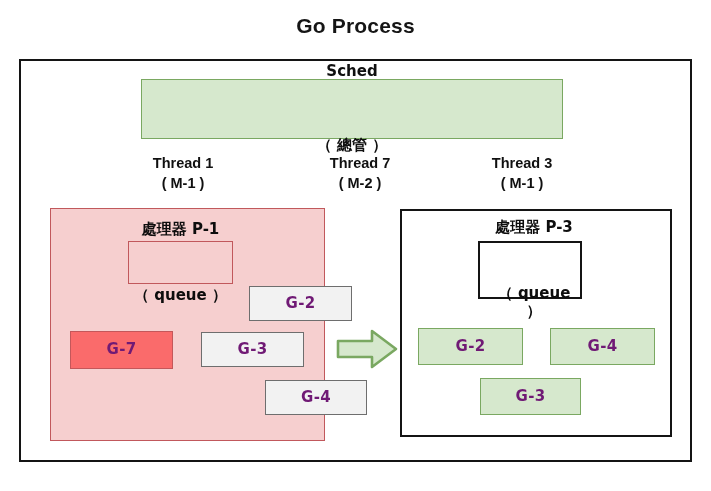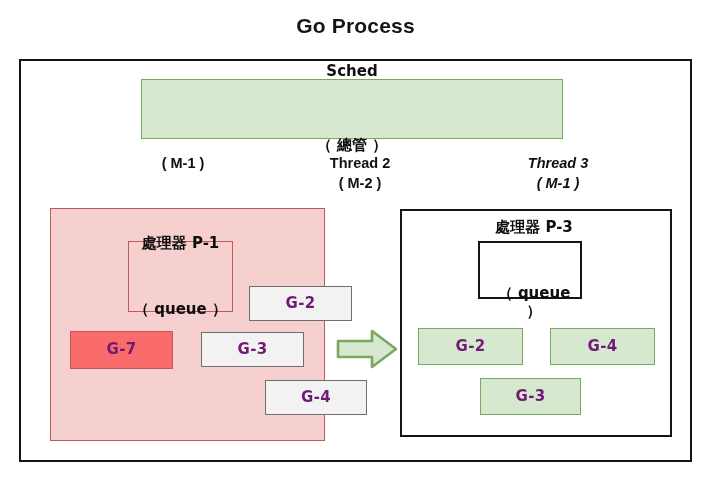--- a/index.html
+++ b/index.html
@@ -143,34 +143,35 @@
   <div class="title">Go Process</div>
 
   <div class="box frame-outer" style="left:19px; top:59px; width:673px; height:403px;"></div>
 
   <div class="box sched" style="left:141px; top:79px; width:422px; height:60px;">
     <span class="l1">Sched</span>
     <span class="l2">（ 總管 ）</span>
   </div>
 
   <div class="thread-cap" style="left:113px; top:154px; width:140px;">
+    <span>Thread 1</span>
     <span>( M-1 )</span>
   </div>
   <div class="thread-cap" style="left:290px; top:154px; width:140px;">
-    <span>Thread 2</span>
+    <span>Thread 7</span>
     <span>( M-2 )</span>
   </div>
-  <div class="thread-cap" style="left:488px; top:154px; width:140px;font-style:italic;">
+  <div class="thread-cap" style="left:452px; top:154px; width:140px;">
     <span>Thread 3</span>
     <span>( M-1 )</span>
   </div>
 
   <div class="box p1-region" style="left:50px; top:208px; width:275px; height:233px;"></div>
 
-  <div class="box p1-label" style="left:128px; top:241px; width:105px; height:71px;">
+  <div class="box p1-label" style="left:128px; top:241px; width:105px; height:43px;">
     <span>處理器 P-1</span>
     <span>（ queue ）</span>
   </div>
 
   <div class="box g-chip g-running" style="left:70px; top:331px; width:103px; height:38px;">
     <span>G-7</span>
   </div>
 
   <div class="box g-chip g-idle" style="left:249px; top:286px; width:103px; height:35px;">
     <span>G-2</span>

